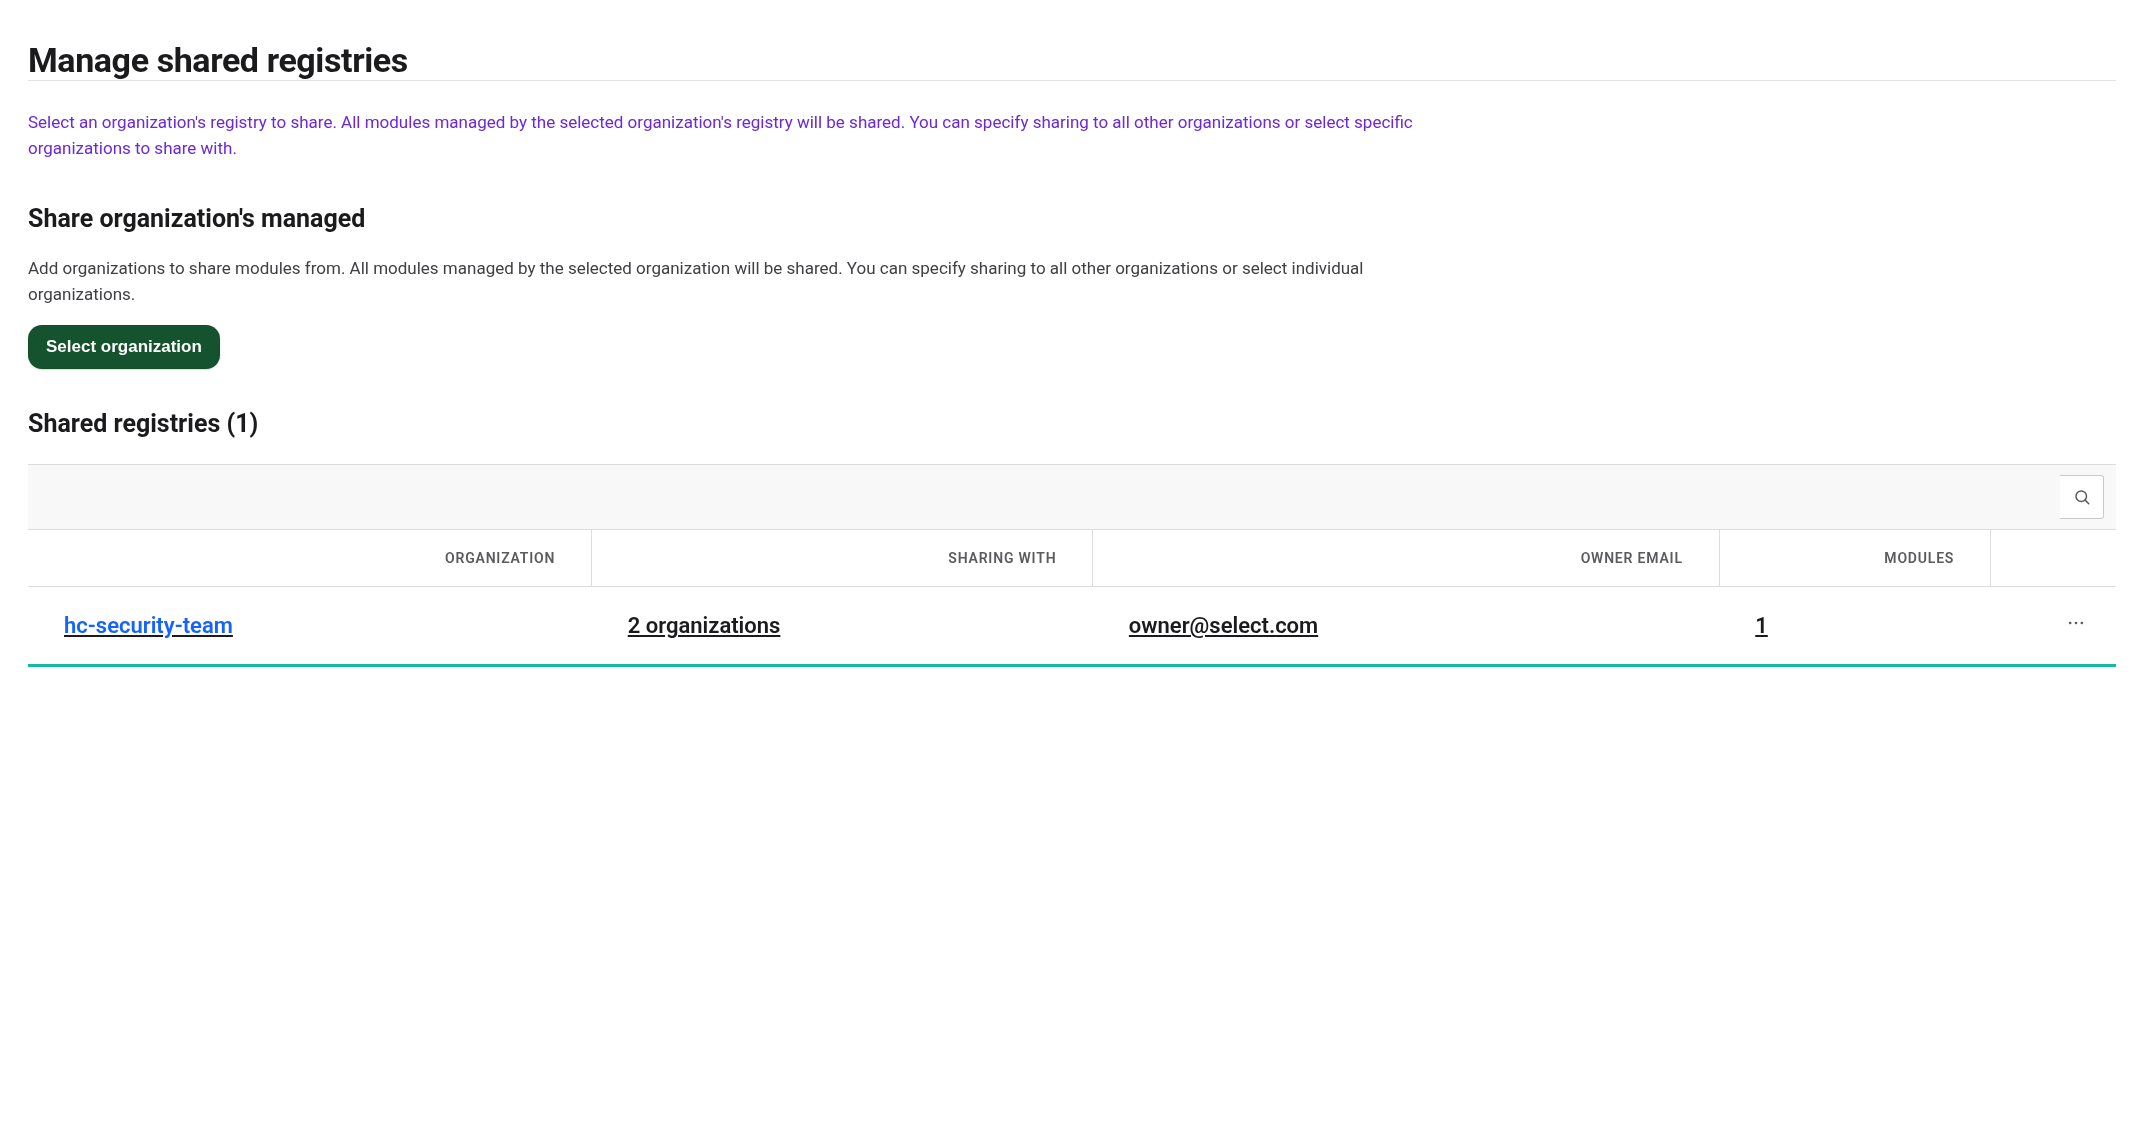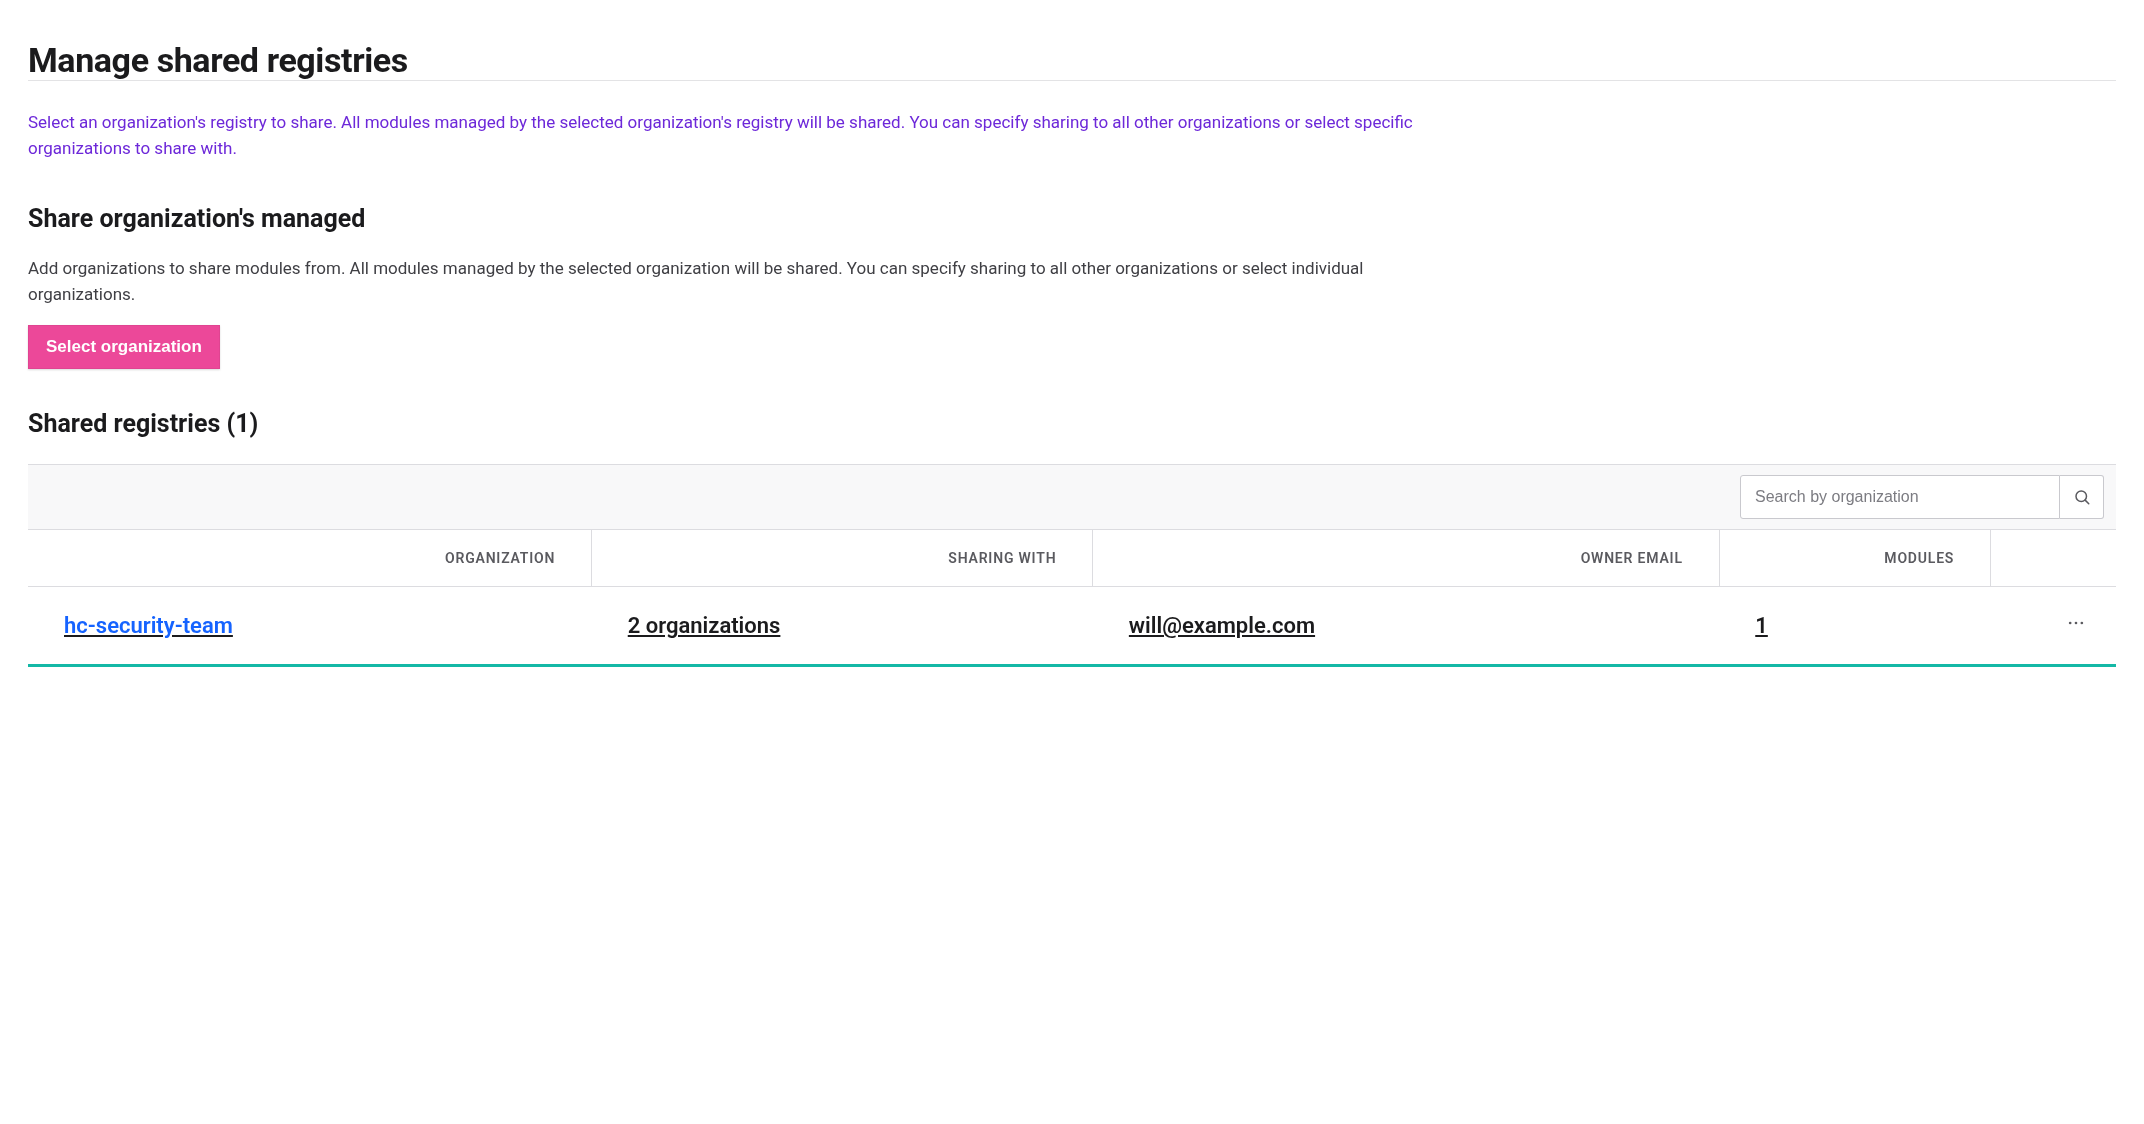--- a/index.html
+++ b/index.html
@@ -31,27 +31,27 @@
   }
   .section-desc {
     font-size: 17px;
     line-height: 1.55;
     color: #3f3f44;
     margin-bottom: 18px;
     max-width: 1400px;
   }
   .primary-btn {
     display: inline-block;
-    background: #ec4899;
+    background: #14532d;
     color: #fff;
     font-size: 17px;
     font-weight: 600;
     border: none;
     padding: 12px 18px;
-    border-radius: 0;
+    border-radius: 14px;
     cursor: pointer;
     box-shadow: 0 1px 2px rgba(0,0,0,0.15), inset 0 0 0 1px rgba(0,0,0,0.05);
     margin-bottom: 40px;
   }
   .shared-title {
     font-size: 25px;
     font-weight: 700;
     margin-bottom: 26px;
   }
   .table-toolbar {
@@ -148,21 +148,20 @@
 <h2 class="section-title">Share organization's managed</h2>
 
 <p class="section-desc">Add organizations to share modules from. All modules managed by the selected organization will be shared. You can specify sharing to all other organizations or select individual organizations.</p>
 
 <button class="primary-btn">Select organization</button>
 
 <h2 class="shared-title">Shared registries (1)</h2>
 
 <div class="table-toolbar">
   <div class="search-wrap">
-    <input type="text" class="search-input" placeholder="Search by organization" style="">
     <button class="search-btn">
       <svg width="18" height="18" viewBox="0 0 24 24" fill="none" stroke="#5a5a5f" stroke-width="2" stroke-linecap="round" stroke-linejoin="round">
           <circle cx="11" cy="11" r="7"></circle>
           <line x1="21" y1="21" x2="16.2" y2="16.2"></line>
         </svg>
     </button>
   </div>
 </div>
 
 <table>
@@ -174,21 +173,21 @@
       <th class="col-modules">MODULES</th>
       <th class="col-actions"></th>
     </tr>
   </thead>
   <tbody>
     <tr>
       <td class="link">
         <a href="#">hc-security-team</a>
       </td>
       <td>2 organizations</td>
-      <td>will@example.com</td>
+      <td>owner@select.com</td>
       <td>1</td>
       <td class="actions-cell">
         <button class="more-btn">
           <svg width="20" height="20" viewBox="0 0 24 24" fill="#5a5a5f">
               <circle cx="5" cy="12" r="1.6"></circle>
               <circle cx="12" cy="12" r="1.6"></circle>
               <circle cx="19" cy="12" r="1.6"></circle>
             </svg>
         </button>
       </td>

